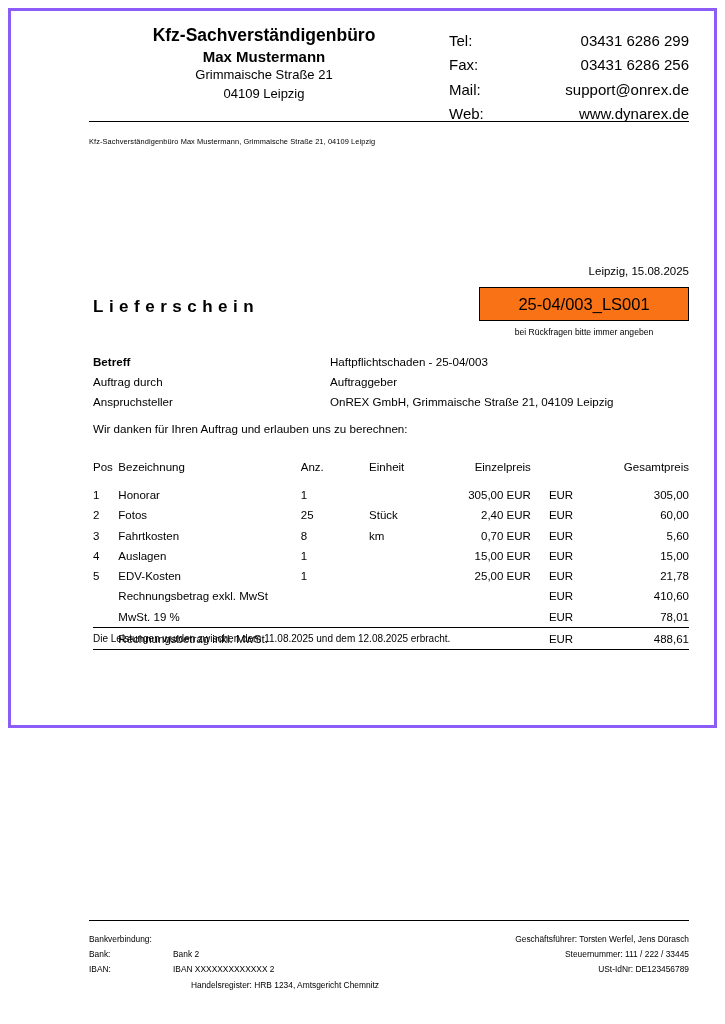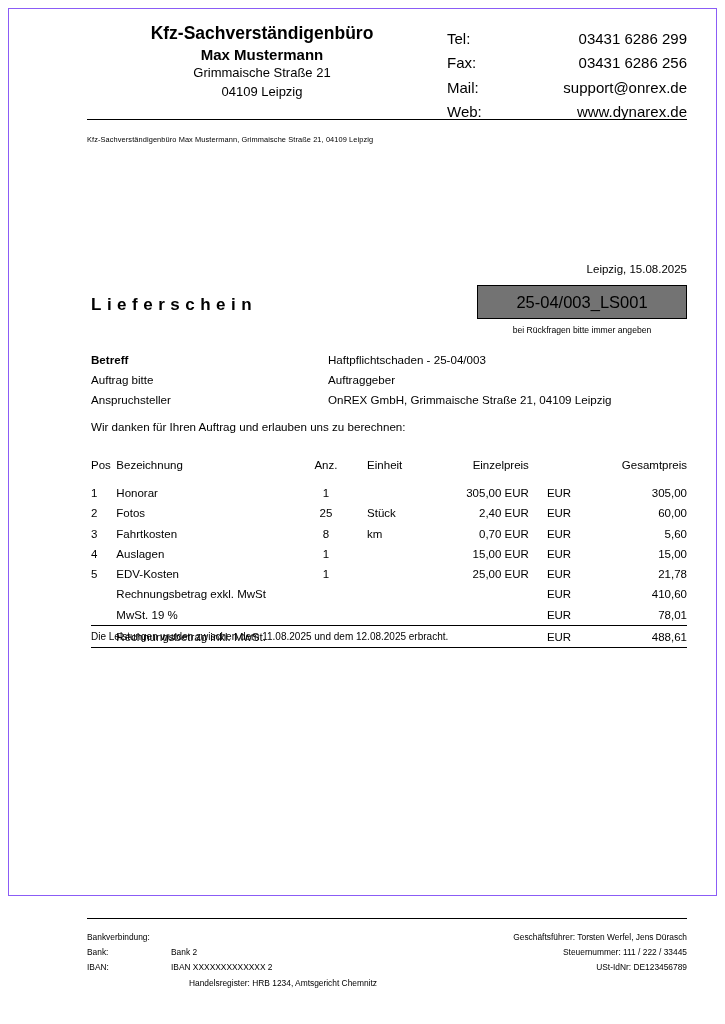--- a/index.html
+++ b/index.html
@@ -16,22 +16,22 @@
     height: 1024px;
     background: #ffffff;
     box-sizing: border-box;
     overflow: hidden;
   }
   .sheet {
     position: absolute;
     left: 8px;
     top: 8px;
     width: 709px;
-    height: 888px;
-    border: 1px solid #8b5cf6;
+    height: 720px;
+    border: 3px solid #8b5cf6;
     background: #fff;
     box-sizing: border-box;
   }
   .inner {
     position: absolute;
     left: 78px;
     top: 14px;
     width: 600px;
     height: 980px;
   }
@@ -128,21 +128,21 @@
     font-weight: bold;
     letter-spacing: 5.5px;
     color: #000;
   }
   .docnum-box {
     position: absolute;
     right: 0;
     top: 262px;
     width: 210px;
     height: 34px;
-    background: #737373;
+    background: #f97316;
     border: 1px solid #000;
     box-sizing: border-box;
     display: flex;
     align-items: center;
     justify-content: center;
     font-size: 16.5px;
     color: #000;
   }
   .docnum-note {
     position: absolute;
@@ -196,21 +196,21 @@
     border-collapse: collapse;
   }
   .items td, .items th {
     padding: 0;
     font-weight: normal;
     line-height: 1.76;
     vertical-align: top;
   }
   .c-pos    { width: 26px;  text-align: left; }
   .c-desc   { width: 196px; text-align: left; }
-  .c-anz    { width: 58px;  text-align: center; padding-right: 14px !important; }
+  .c-anz    { width: 58px;  text-align: left; padding-right: 14px !important; }
   .c-einh   { width: 78px;  text-align: left; }
   .c-einzel { width: 92px;  text-align: right; }
   .c-cur    { width: 58px;  text-align: left;  padding-left: 18px !important; }
   .c-gesamt { width: 88px;  text-align: right; }
   .row-head td { padding-bottom: 8px !important; }
   .b { font-weight: bold; }
   .line-over td {
     border-top: 1px solid #000;
     padding-top: 1px !important;
   }
@@ -300,21 +300,21 @@
       <div class="doc-title">Lieferschein</div>
       <div class="docnum-box">25-04/003_LS001</div>
       <div class="docnum-note">bei Rückfragen bitte immer angeben</div>
 
       <div class="subject">
         <div class="subject-row">
           <span class="subject-key bold">Betreff</span>
           <span class="subject-val">Haftpflichtschaden  -  25-04/003</span>
         </div>
         <div class="subject-row">
-          <span class="subject-key">Auftrag bitte</span>
+          <span class="subject-key">Auftrag durch</span>
           <span class="subject-val">Auftraggeber</span>
         </div>
         <div class="subject-row">
           <span class="subject-key">Anspruchsteller</span>
           <span class="subject-val">OnREX GmbH, Grimmaische Straße 21, 04109 Leipzig</span>
         </div>
       </div>
 
       <div class="intro">Wir danken für Ihren Auftrag und erlauben uns zu berechnen:</div>
 

